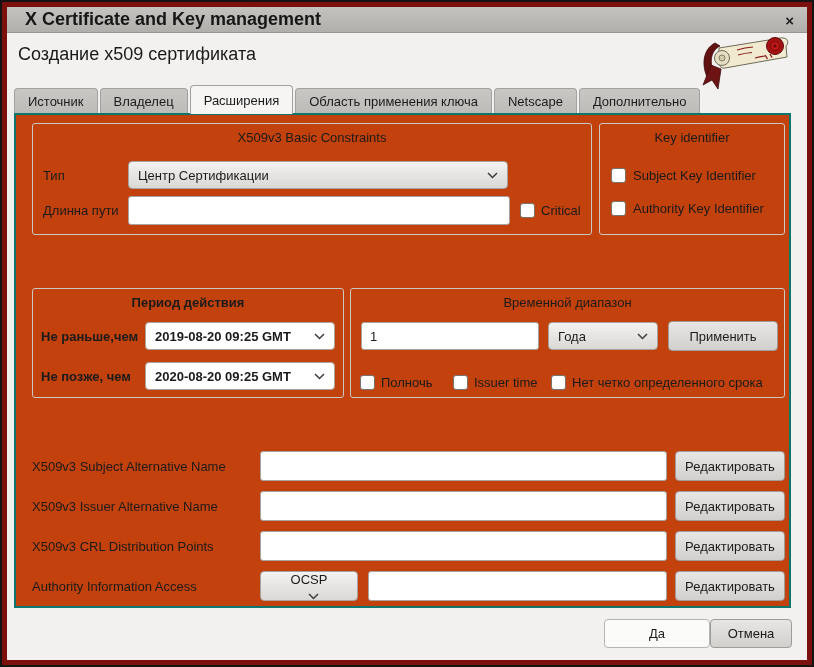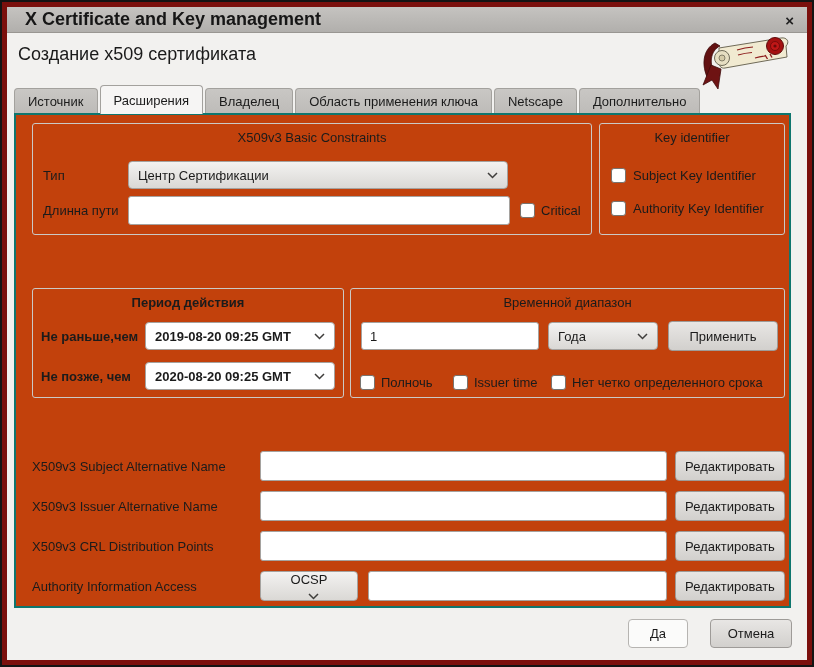--- a/index.html
+++ b/index.html
@@ -141,22 +141,22 @@
     <circle cx="27" cy="25" r="3" fill="#d4caa8" stroke="#6f6a58" stroke-width="0.8"></circle>
     <circle cx="80" cy="13" r="8.5" fill="#a51010" stroke="#5e0b0b" stroke-width="1"></circle>
     <circle cx="80" cy="13" r="4.5" fill="#c01717" stroke="#7a0b0b" stroke-width="1"></circle>
     <circle cx="80" cy="13" r="1.6" fill="#6e0909"></circle>
     <path d="M42,17 q8,-2.5 16,-3 M43,22 q7,-2 14,-2.5 M60,25 q5,-1.5 10,-2" stroke="#8c1b1b" stroke-width="1.2" fill="none"></path>
     <path d="M70,22 l2.5,4 M75,21 l2,3.5" stroke="#8c1b1b" stroke-width="1.4" fill="none"></path>
   </svg>
 
   <div class="tabs">
     <div class="tab">Источник</div>
+    <div class="tab">Владелец</div>
     <div class="tab active">Расширения</div>
-    <div class="tab">Владелец</div>
     <div class="tab">Область применения ключа</div>
     <div class="tab">Netscape</div>
     <div class="tab">Дополнительно</div>
   </div>
 
   <div class="pane">
 
     <div class="group" style="left:16px; top:8px; width:560px; height:112px;">
       <div class="group-title">X509v3 Basic Constraints</div>
       <div class="lbl" style="left:10px; top:37px; height:28px;">Тип</div>
@@ -243,18 +243,18 @@
               <svg width="11" height="7" viewBox="0 0 11 7">
                 <path d="M1,1 L5.5,5.5 L10,1" stroke="#3f3e3c" stroke-width="1.5" fill="none"></path>
               </svg>
             </span>
     </div>
     <input class="input" style="left: 352px; top: 456px; width: 299px; height: 30px;" value="">
     <div class="btn" style="left:659px; top:456px; width:110px; height:30px;">Редактировать</div>
 
   </div>
 
-  <div class="btn light" style="left:621px; top:612px; width:60px; height:29px;">Да</div>
+  <div class="btn light" style="left:597px; top:612px; width:106px; height:29px;">Да</div>
   <div class="btn" style="left:703px; top:612px; width:82px; height:29px;">Отмена</div>
 
 </div>
 </div>
 </div>
 
 </body></html>

